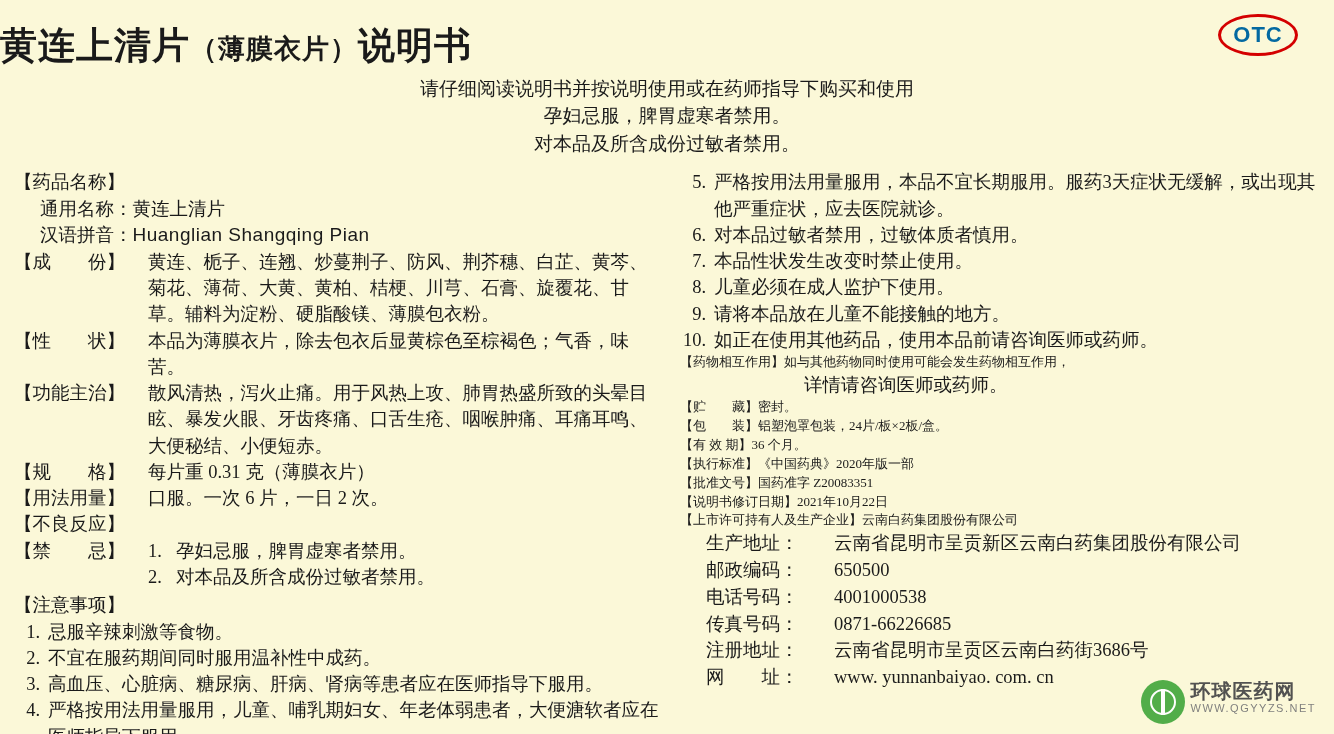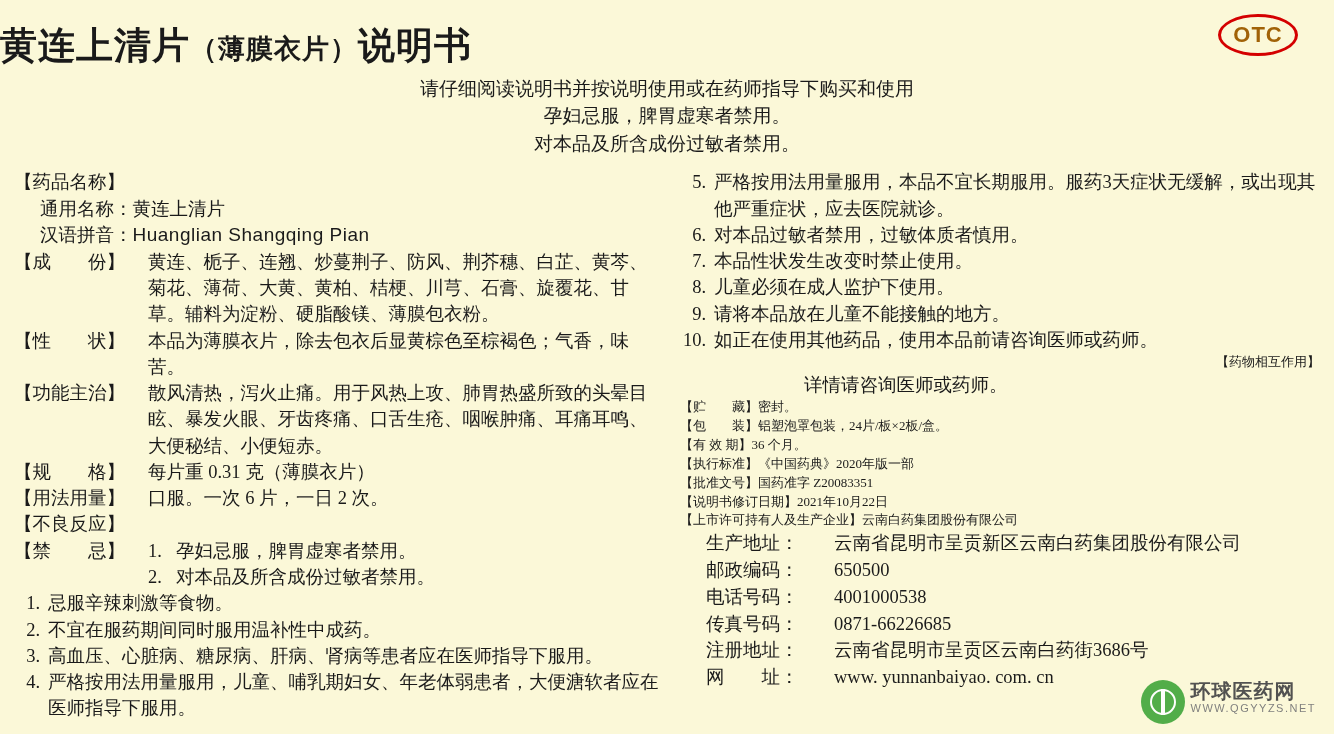--- a/index.html
+++ b/index.html
@@ -23,21 +23,21 @@
   }
   
   .otc {
     position: absolute;
     top: 14px;
     right: 36px;
     width: 74px;
     height: 36px;
     border: 3px solid #d40000;
     border-radius: 50%;
-    color: #a16207;
+    color: #0369a1;
     font-family: "Liberation Sans", sans-serif;
     font-weight: bold;
     font-size: 22px;
     letter-spacing: 1px;
     display: flex;
     align-items: center;
     justify-content: center;
     background: #fbf8d8;
   }
   .title {
@@ -287,20 +287,21 @@
             <span class="n">1.</span>
             <span>孕妇忌服，脾胃虚寒者禁用。</span>
           </div>
           <div class="sub-num">
             <span class="n">2.</span>
             <span>对本品及所含成份过敏者禁用。</span>
           </div>
         </div>
       </div>
 
+      <div class="sec-head tight">【注意事项】</div>
       <ol class="numlist">
         <li>
           <span class="num">1.</span>
           <span class="txt">忌服辛辣刺激等食物。</span>
         </li>
         <li>
           <span class="num">2.</span>
           <span class="txt">不宜在服药期间同时服用温补性中成药。</span>
         </li>
         <li>
@@ -338,20 +339,21 @@
           <span class="txt">请将本品放在儿童不能接触的地方。</span>
         </li>
         <li>
           <span class="num">10.</span>
           <span class="txt">如正在使用其他药品，使用本品前请咨询医师或药师。</span>
         </li>
       </ol>
 
       <div class="right-row">
         <span class="rlabel">【药物相互作用】</span>
+        <span class="rvalue">如与其他药物同时使用可能会发生药物相互作用，</span>
       </div>
       <div class="hang">详情请咨询医师或药师。</div>
 
       <div class="right-row">
         <span class="rlabel">【贮　　藏】</span>
         <span class="rvalue">密封。</span>
       </div>
 
       <div class="right-row">
         <span class="rlabel">【包　　装】</span>

